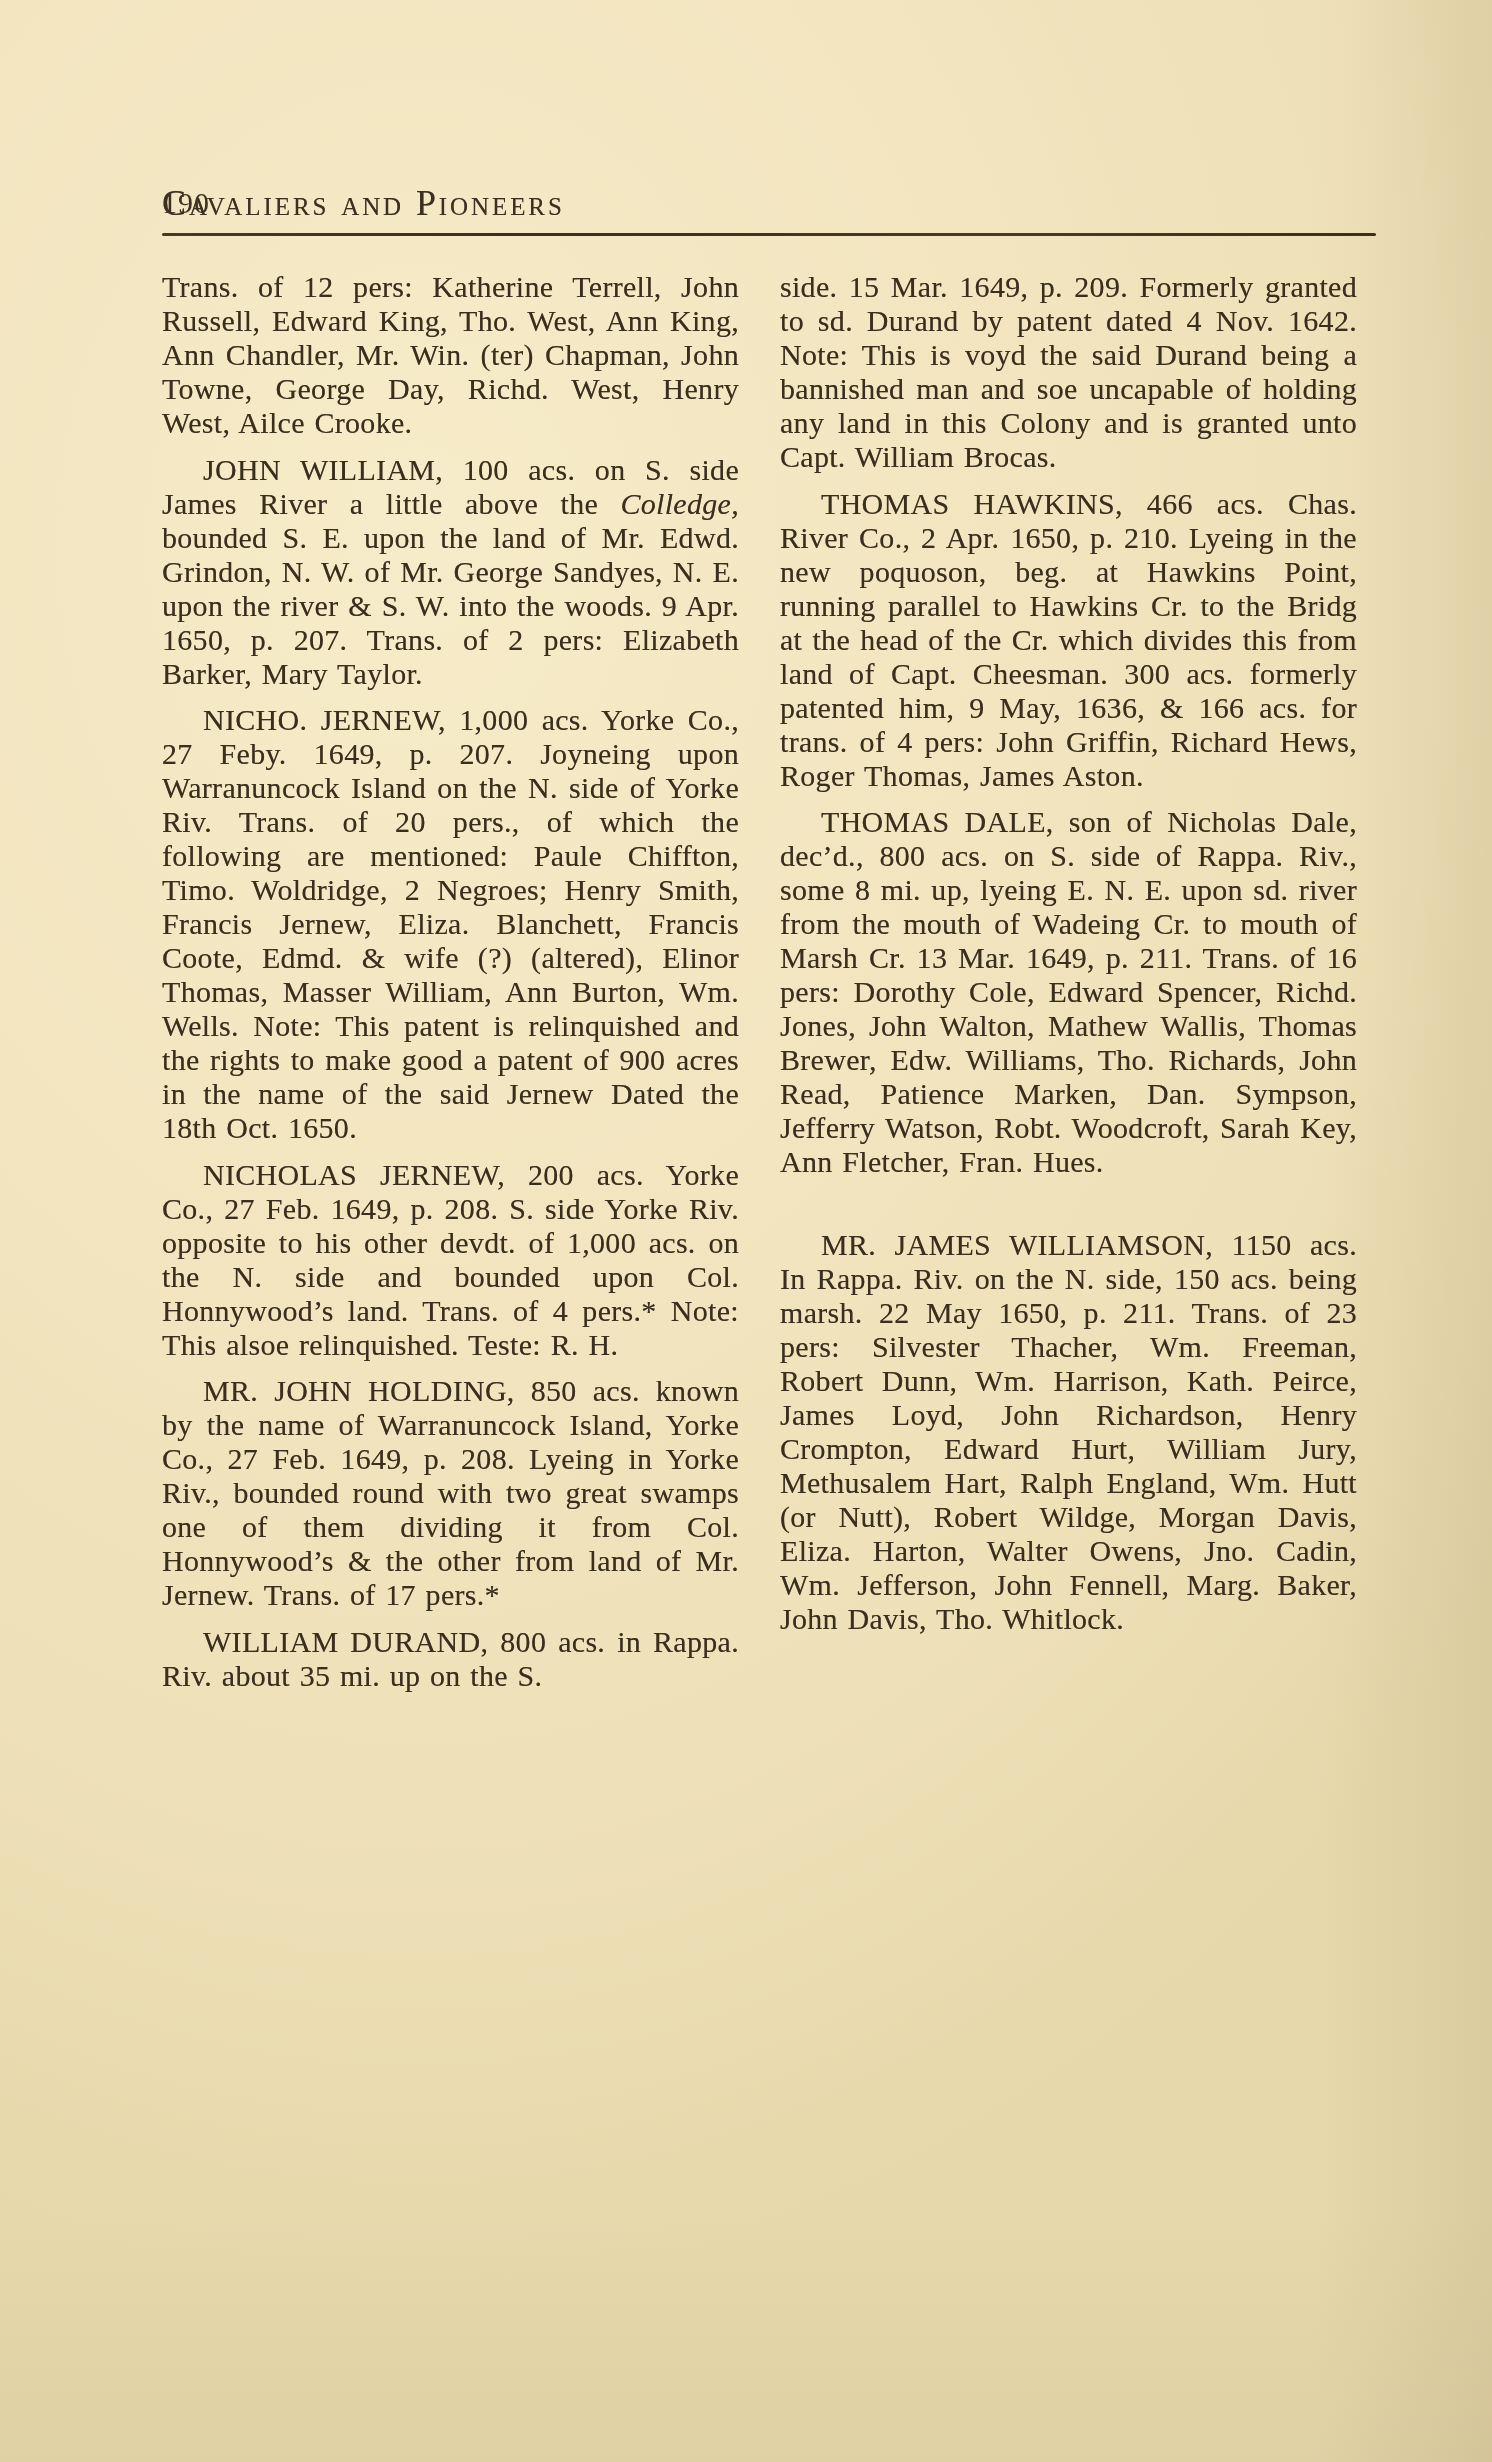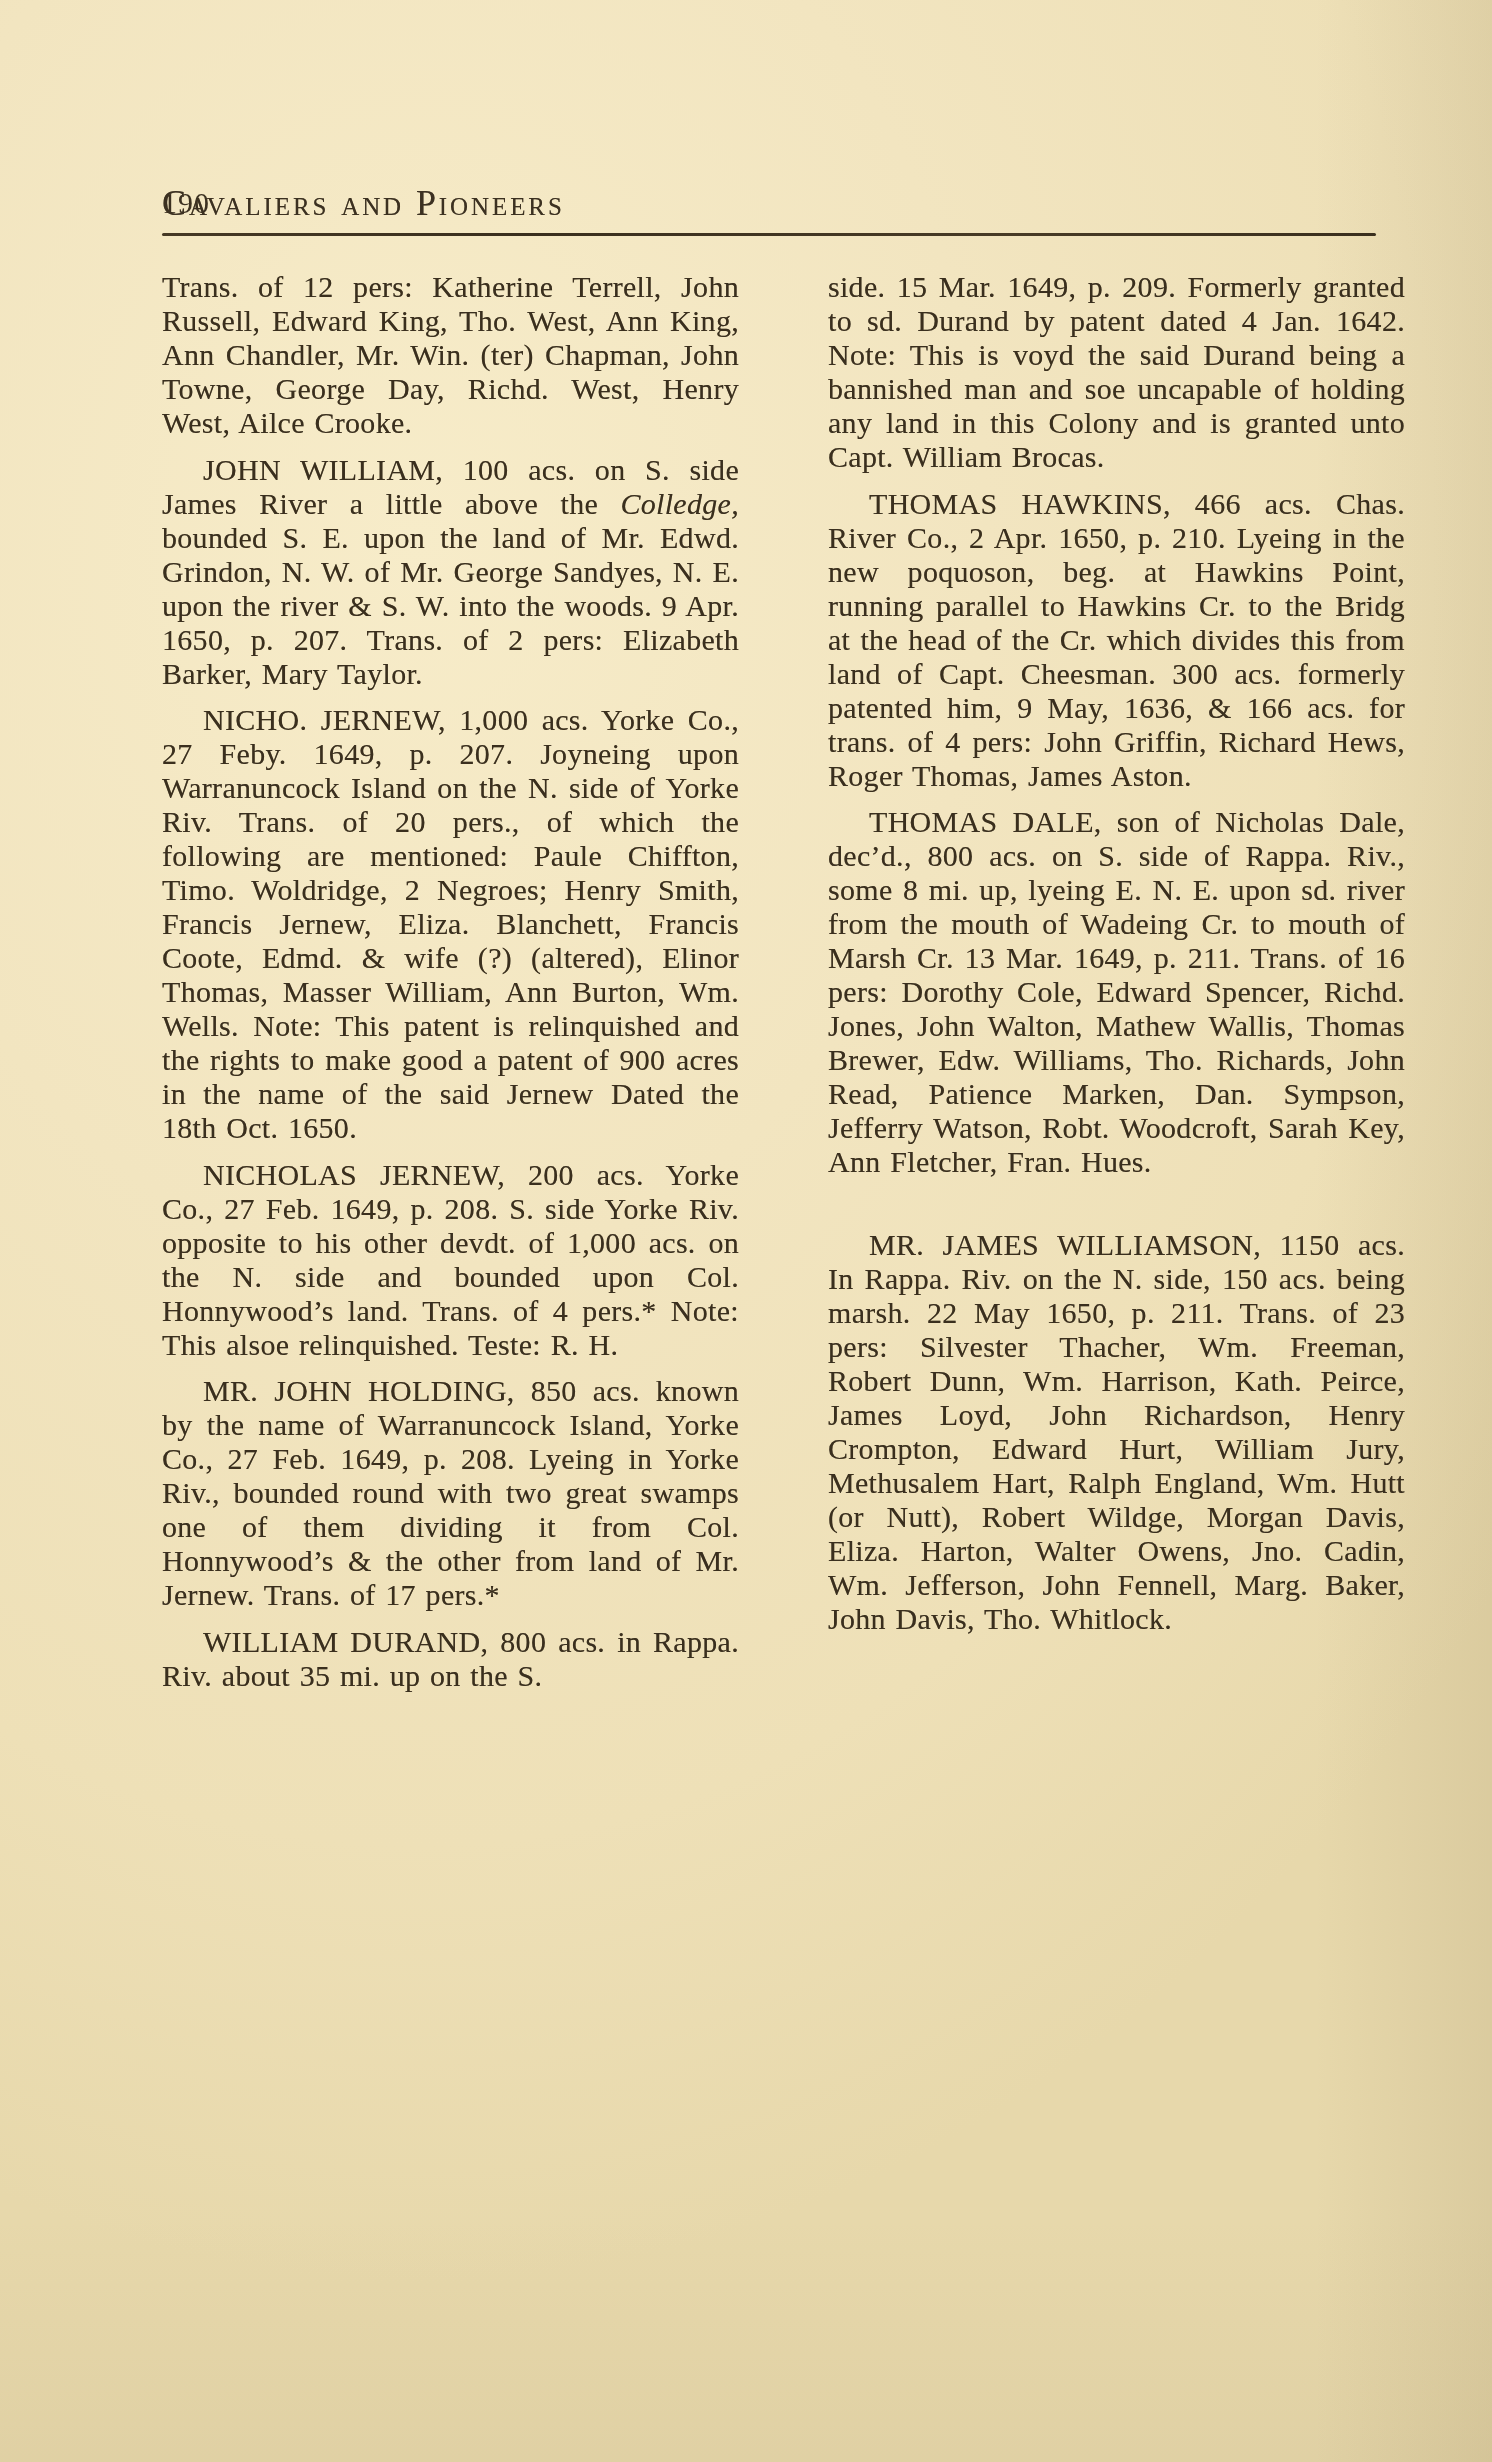--- a/index.html
+++ b/index.html
@@ -25,21 +25,21 @@
     font-size:36px; letter-spacing:2.9px; color:#3c3121;
     text-shadow:0 0 0.5px rgba(60,49,33,.55);
   }
   .rule {
     position:absolute; top:233px; left:162px; width:1214px; height:2.9px;
     background:linear-gradient(90deg,#463925 0%, #3a2f1e 30%, #483b26 70%, #3a2f1e 100%);
     border-radius:1.9px;
   }
   .columns {
     position:absolute; top:270px; left:162px; width:1214px;
-    display:flex; gap:89px;
+    display:flex; gap:41px;
   }
   .col {
     width:577px; flex:0 0 577px;
     font-size:30px; line-height:34px;
     text-align:justify; text-justify:inter-word;
     letter-spacing:0.3px; word-spacing:1.9px;
     color:#3a2f1e;
     text-shadow:0 0 0.6px rgba(58,47,30,.5);
   }
   .entry { margin:12.6px 0 0 0; }
@@ -60,20 +60,20 @@
   <div class="columns">
     <div class="col">
         <p class="entry"><span class="">Trans. of 12 pers: Katherine Terrell, John Russell, Edward King, Tho. West, Ann King, Ann Chandler, Mr. Win. (ter) Chapman, John Towne, George Day, Richd. West, Henry West, Ailce Crooke.</span></p>
         <p class="entry indent"><span class="">JOHN WILLIAM, 100 acs. on S. side James River a little above the </span><span class="it">Colledge,</span><span class=""> bounded S. E. upon the land of Mr. Edwd. Grindon, N. W. of Mr. George Sandyes, N. E. upon the river &amp; S. W. into the woods. 9 Apr. 1650, p. 207. Trans. of 2 pers: Elizabeth Barker, Mary Taylor.</span></p>
         <p class="entry indent"><span class="">NICHO. JERNEW, 1,000 acs. Yorke Co., 27 Feby. 1649, p. 207. Joyneing upon Warranuncock Island on the N. side of Yorke Riv. Trans. of 20 pers., of which the following are mentioned: Paule Chiffton, Timo. Woldridge, 2 Negroes; Henry Smith, Francis Jernew, Eliza. Blanchett, Francis Coote, Edmd. &amp; wife (?) (altered), Elinor Thomas, Masser William, Ann Burton, Wm. Wells. Note: This patent is relinquished and the rights to make good a patent of 900 acres in the name of the said Jernew Dated the 18th Oct. 1650.</span></p>
         <p class="entry indent"><span class="">NICHOLAS JERNEW, 200 acs. Yorke Co., 27 Feb. 1649, p. 208. S. side Yorke Riv. opposite to his other devdt. of 1,000 acs. on the N. side and bounded upon Col. Honnywood’s land. Trans. of 4 pers.* Note: This alsoe relinquished. Teste: R. H.</span></p>
         <p class="entry indent"><span class="">MR. JOHN HOLDING, 850 acs. known by the name of Warranuncock Island, Yorke Co., 27 Feb. 1649, p. 208. Lyeing in Yorke Riv., bounded round with two great swamps one of them dividing it from Col. Honnywood’s &amp; the other from land of Mr. Jernew. Trans. of 17 pers.*</span></p>
         <p class="entry indent"><span class="">WILLIAM DURAND, 800 acs. in Rappa. Riv. about 35 mi. up on the S.</span></p>
       </div>
     <div class="col">
-        <p class="entry"><span class="">side. 15 Mar. 1649, p. 209. Formerly granted to sd. Durand by patent dated 4 Jan. 1642. Note: This is voyd the said Durand being a bannished man and soe uncapable of holding any land in this Colony and is granted unto Capt. William Brocas.</span></p>
+        <p class="entry"><span class="">side. 15 Mar. 1649, p. 209. Formerly granted to sd. Durand by patent dated 4 Nov. 1642. Note: This is voyd the said Durand being a bannished man and soe uncapable of holding any land in this Colony and is granted unto Capt. William Brocas.</span></p>
         <p class="entry indent"><span class="">THOMAS HAWKINS, 466 acs. Chas. River Co., 2 Apr. 1650, p. 210. Lyeing in the new poquoson, beg. at Hawkins Point, running parallel to Hawkins Cr. to the Bridg at the head of the Cr. which divides this from land of Capt. Cheesman. 300 acs. formerly patented him, 9 May, 1636, &amp; 166 acs. for trans. of 4 pers: John Griffin, Richard Hews, Roger Thomas, James Aston.</span></p>
         <p class="entry indent"><span class="">THOMAS DALE, son of Nicholas Dale, dec’d., 800 acs. on S. side of Rappa. Riv., some 8 mi. up, lyeing E. N. E. upon sd. river from the mouth of Wadeing Cr. to mouth of Marsh Cr. 13 Mar. 1649, p. 211. Trans. of 16 pers: Dorothy Cole, Edward Spencer, Richd. Jones, John Walton, Mathew Wallis, Thomas Brewer, Edw. Williams, Tho. Richards, John Read, Patience Marken, Dan. Sympson, Jefferry Watson, Robt. Woodcroft, Sarah Key, Ann Fletcher, Fran. Hues.</span></p>
         <p class="entry indent gap"><span class="">MR. JAMES WILLIAMSON, 1150 acs. In Rappa. Riv. on the N. side, 150 acs. being marsh. 22 May 1650, p. 211. Trans. of 23 pers: Silvester Thacher, Wm. Freeman, Robert Dunn, Wm. Harrison, Kath. Peirce, James Loyd, John Richardson, Henry Crompton, Edward Hurt, William Jury, Methusalem Hart, Ralph England, Wm. Hutt (or Nutt), Robert Wildge, Morgan Davis, Eliza. Harton, Walter Owens, Jno. Cadin, Wm. Jefferson, John Fennell, Marg. Baker, John Davis, Tho. Whitlock.</span></p>
       </div>
   </div>
 </div>
 
 
 </body></html>

